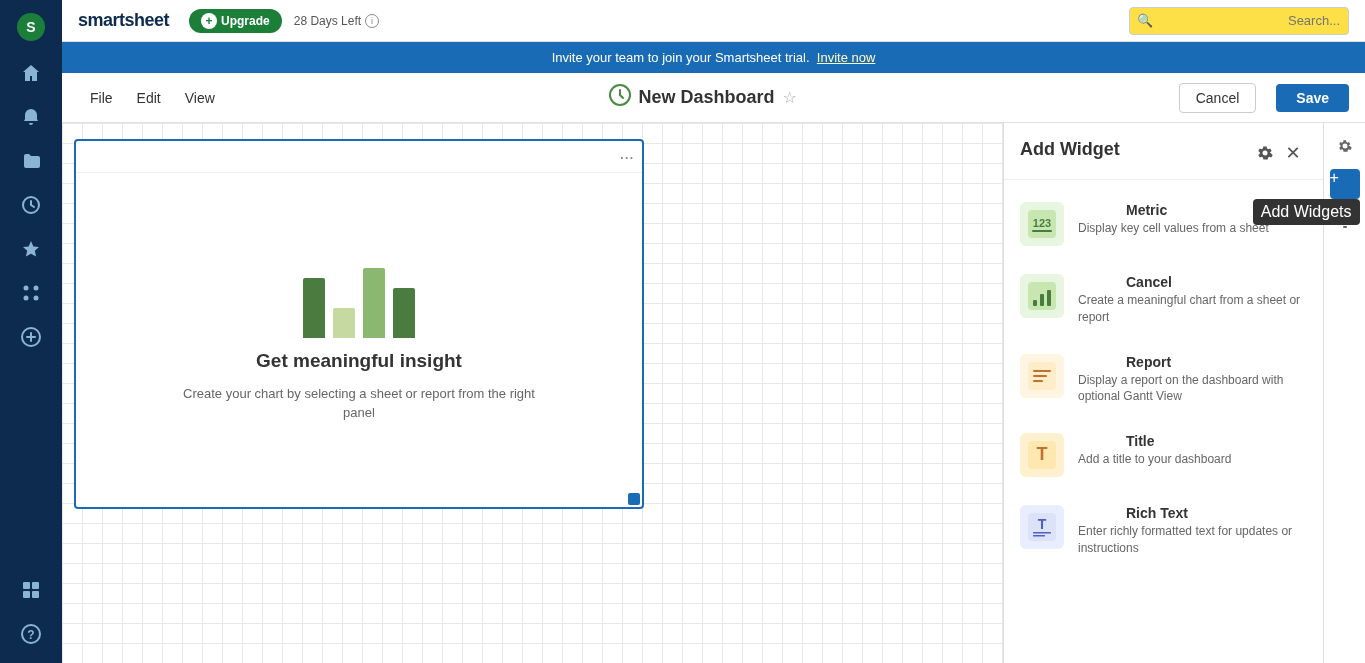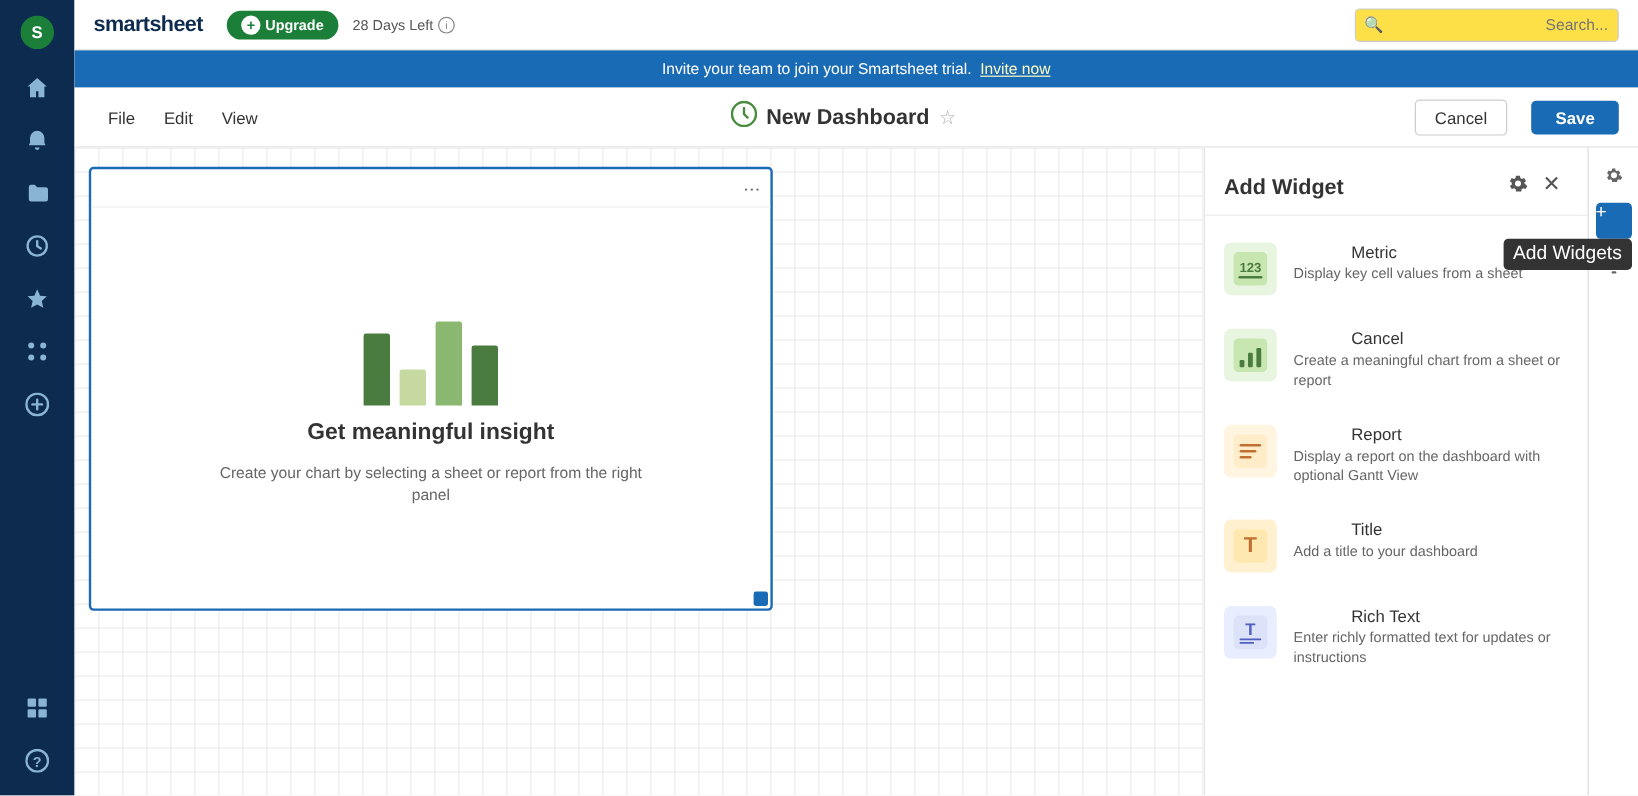--- a/index.html
+++ b/index.html
@@ -64,37 +64,37 @@
     .bar-1 { width: 22px; height: 60px; background: #4a7c3f; }
     .bar-2 { width: 22px; height: 30px; background: #c5d9a0; }
     .bar-3 { width: 22px; height: 70px; background: #8ab870; }
     .bar-4 { width: 22px; height: 50px; background: #4a7c3f; }
     .widget-title { font-size: 19px; font-weight: 700; color: #333; }
     .widget-subtitle { font-size: 13px; color: #666; text-align: center; max-width: 380px; line-height: 1.5; }
     .resize-handle { position: absolute; bottom: 2px; right: 2px; width: 12px; height: 12px; background: #1a6bb5; border-radius: 2px; cursor: se-resize; }
 
     
     .add-widget-panel { width: 320px; background: #fff; border-left: 1px solid #ddd; display: flex; flex-direction: column; flex-shrink: 0; }
-    .panel-header { display: flex; align-items: flex-end; padding: 16px 16px 12px; border-bottom: 1px solid #eee; }
+    .panel-header { display: flex; align-items: flex-start; padding: 16px 16px 12px; border-bottom: 1px solid #eee; }
     .panel-title { font-size: 18px; font-weight: 700; color: #333; flex: 1; }
     .panel-close-btn { width: 28px; height: 28px; display: flex; align-items: center; justify-content: center; cursor: pointer; color: #555; font-size: 18px; }
     .panel-settings { width: 28px; height: 28px; display: flex; align-items: center; justify-content: center; cursor: pointer; color: #555; font-size: 16px; }
 
     
     .widget-list { flex: 1; overflow-y: auto; padding: 8px 0; }
     .widget-item { display: flex; align-items: flex-start; padding: 14px 16px; gap: 14px; cursor: pointer; }
     .widget-icon { width: 44px; height: 44px; border-radius: 6px; display: flex; align-items: center; justify-content: center; flex-shrink: 0; font-size: 20px; }
     .widget-icon.metric { background: #e8f5e0; color: #4a7c3f; }
     .widget-icon.chart { background: #e8f5e0; color: #4a7c3f; }
     .widget-icon.shortcut { background: #e8eeff; color: #5060c0; }
     .widget-icon.report { background: #fff5e0; color: #c07030; }
     .widget-icon.title-w { background: #fff0d0; color: #c07030; }
     .widget-icon.richtext { background: #e8eeff; color: #5060c0; }
     .widget-info { flex: 1; }
-    .widget-name { font-size: 14px; font-weight: 400; color: #333; margin-bottom: 2px; padding-left: 48px; }
+    .widget-name { font-size: 14px; font-weight: 700; color: #333; margin-bottom: 2px; padding-left: 48px; }
     .widget-desc { font-size: 12px; color: #666; line-height: 1.4; }
 
     
     .right-action-strip { width: 42px; background: #fff; border-left: 1px solid #ddd; display: flex; flex-direction: column; align-items: center; padding: 8px 0; gap: 8px; flex-shrink: 0; }
     .action-btn { width: 30px; height: 30px; display: flex; align-items: center; justify-content: center; border-radius: 4px; cursor: pointer; color: #555; font-size: 16px; }
     .action-btn.primary { background: #1a6bb5; color: #fff; }
 
     
     .tooltip-container { position: relative; display: inline-block; }
     .tooltip-box { position: absolute; top: 30px; right: 0; background: #333; color: #fff; font-size: 16px; padding: 4px 8px; border-radius: 4px; white-space: nowrap; z-index: 10; pointer-events: none; }

